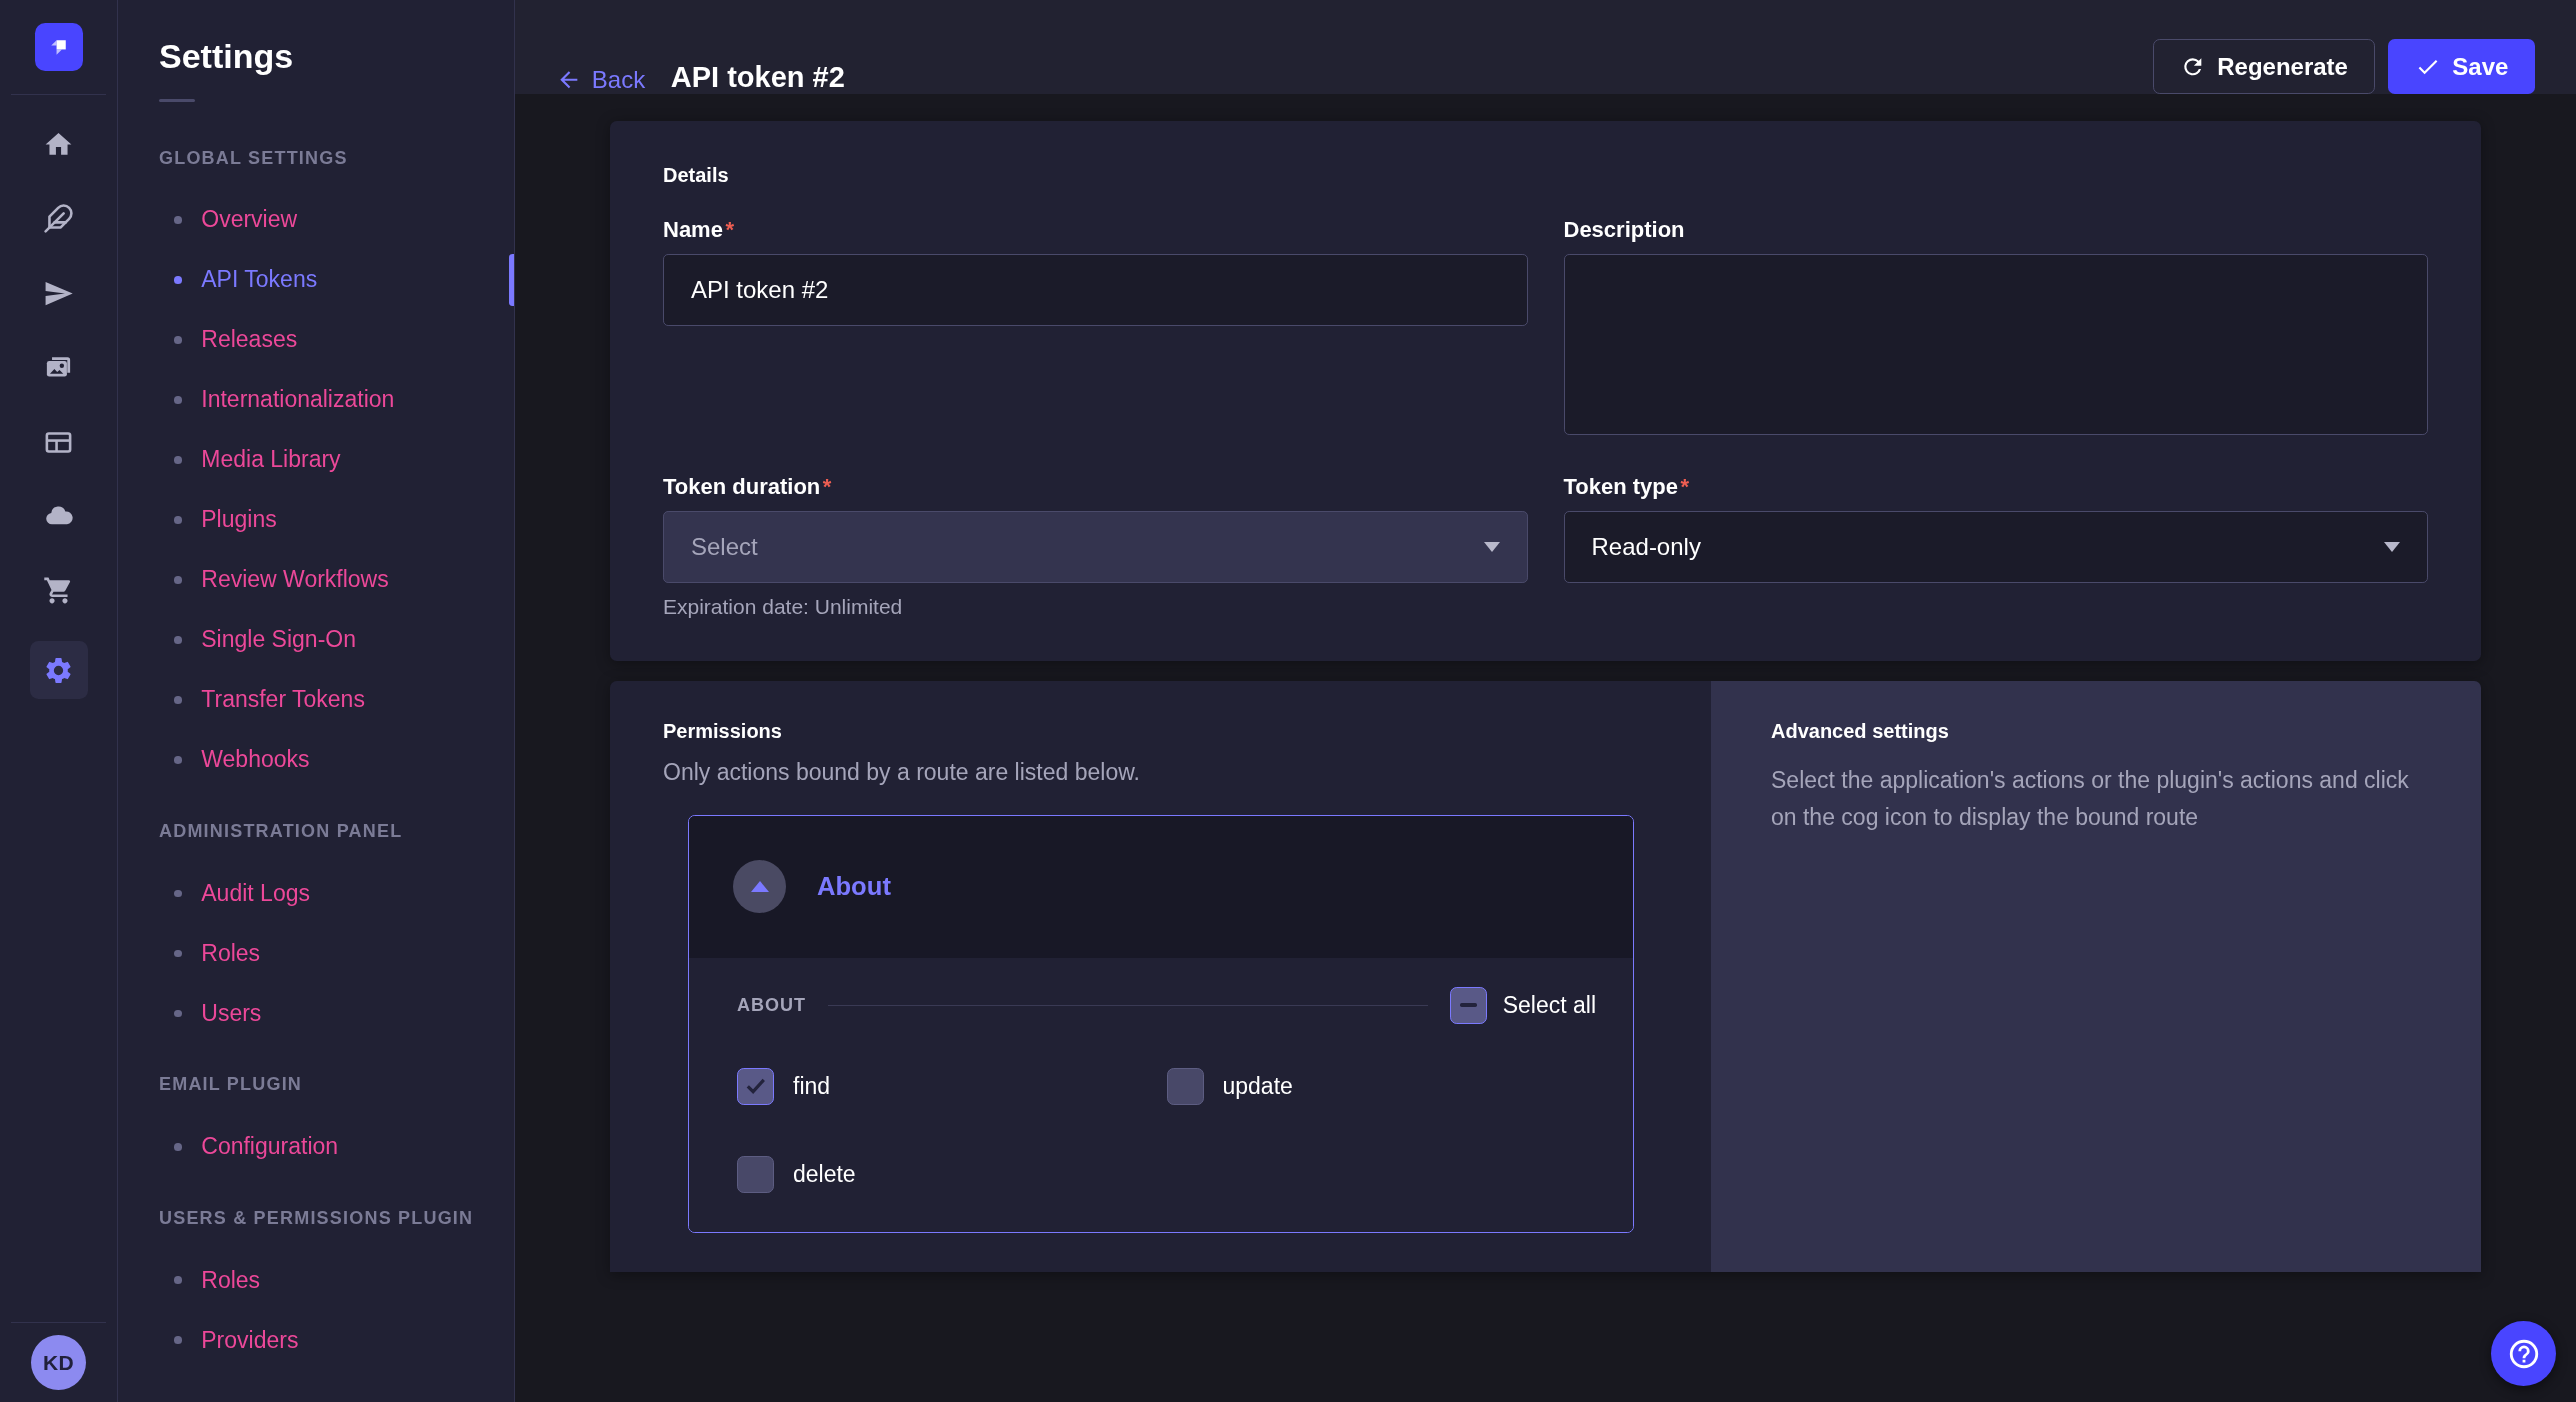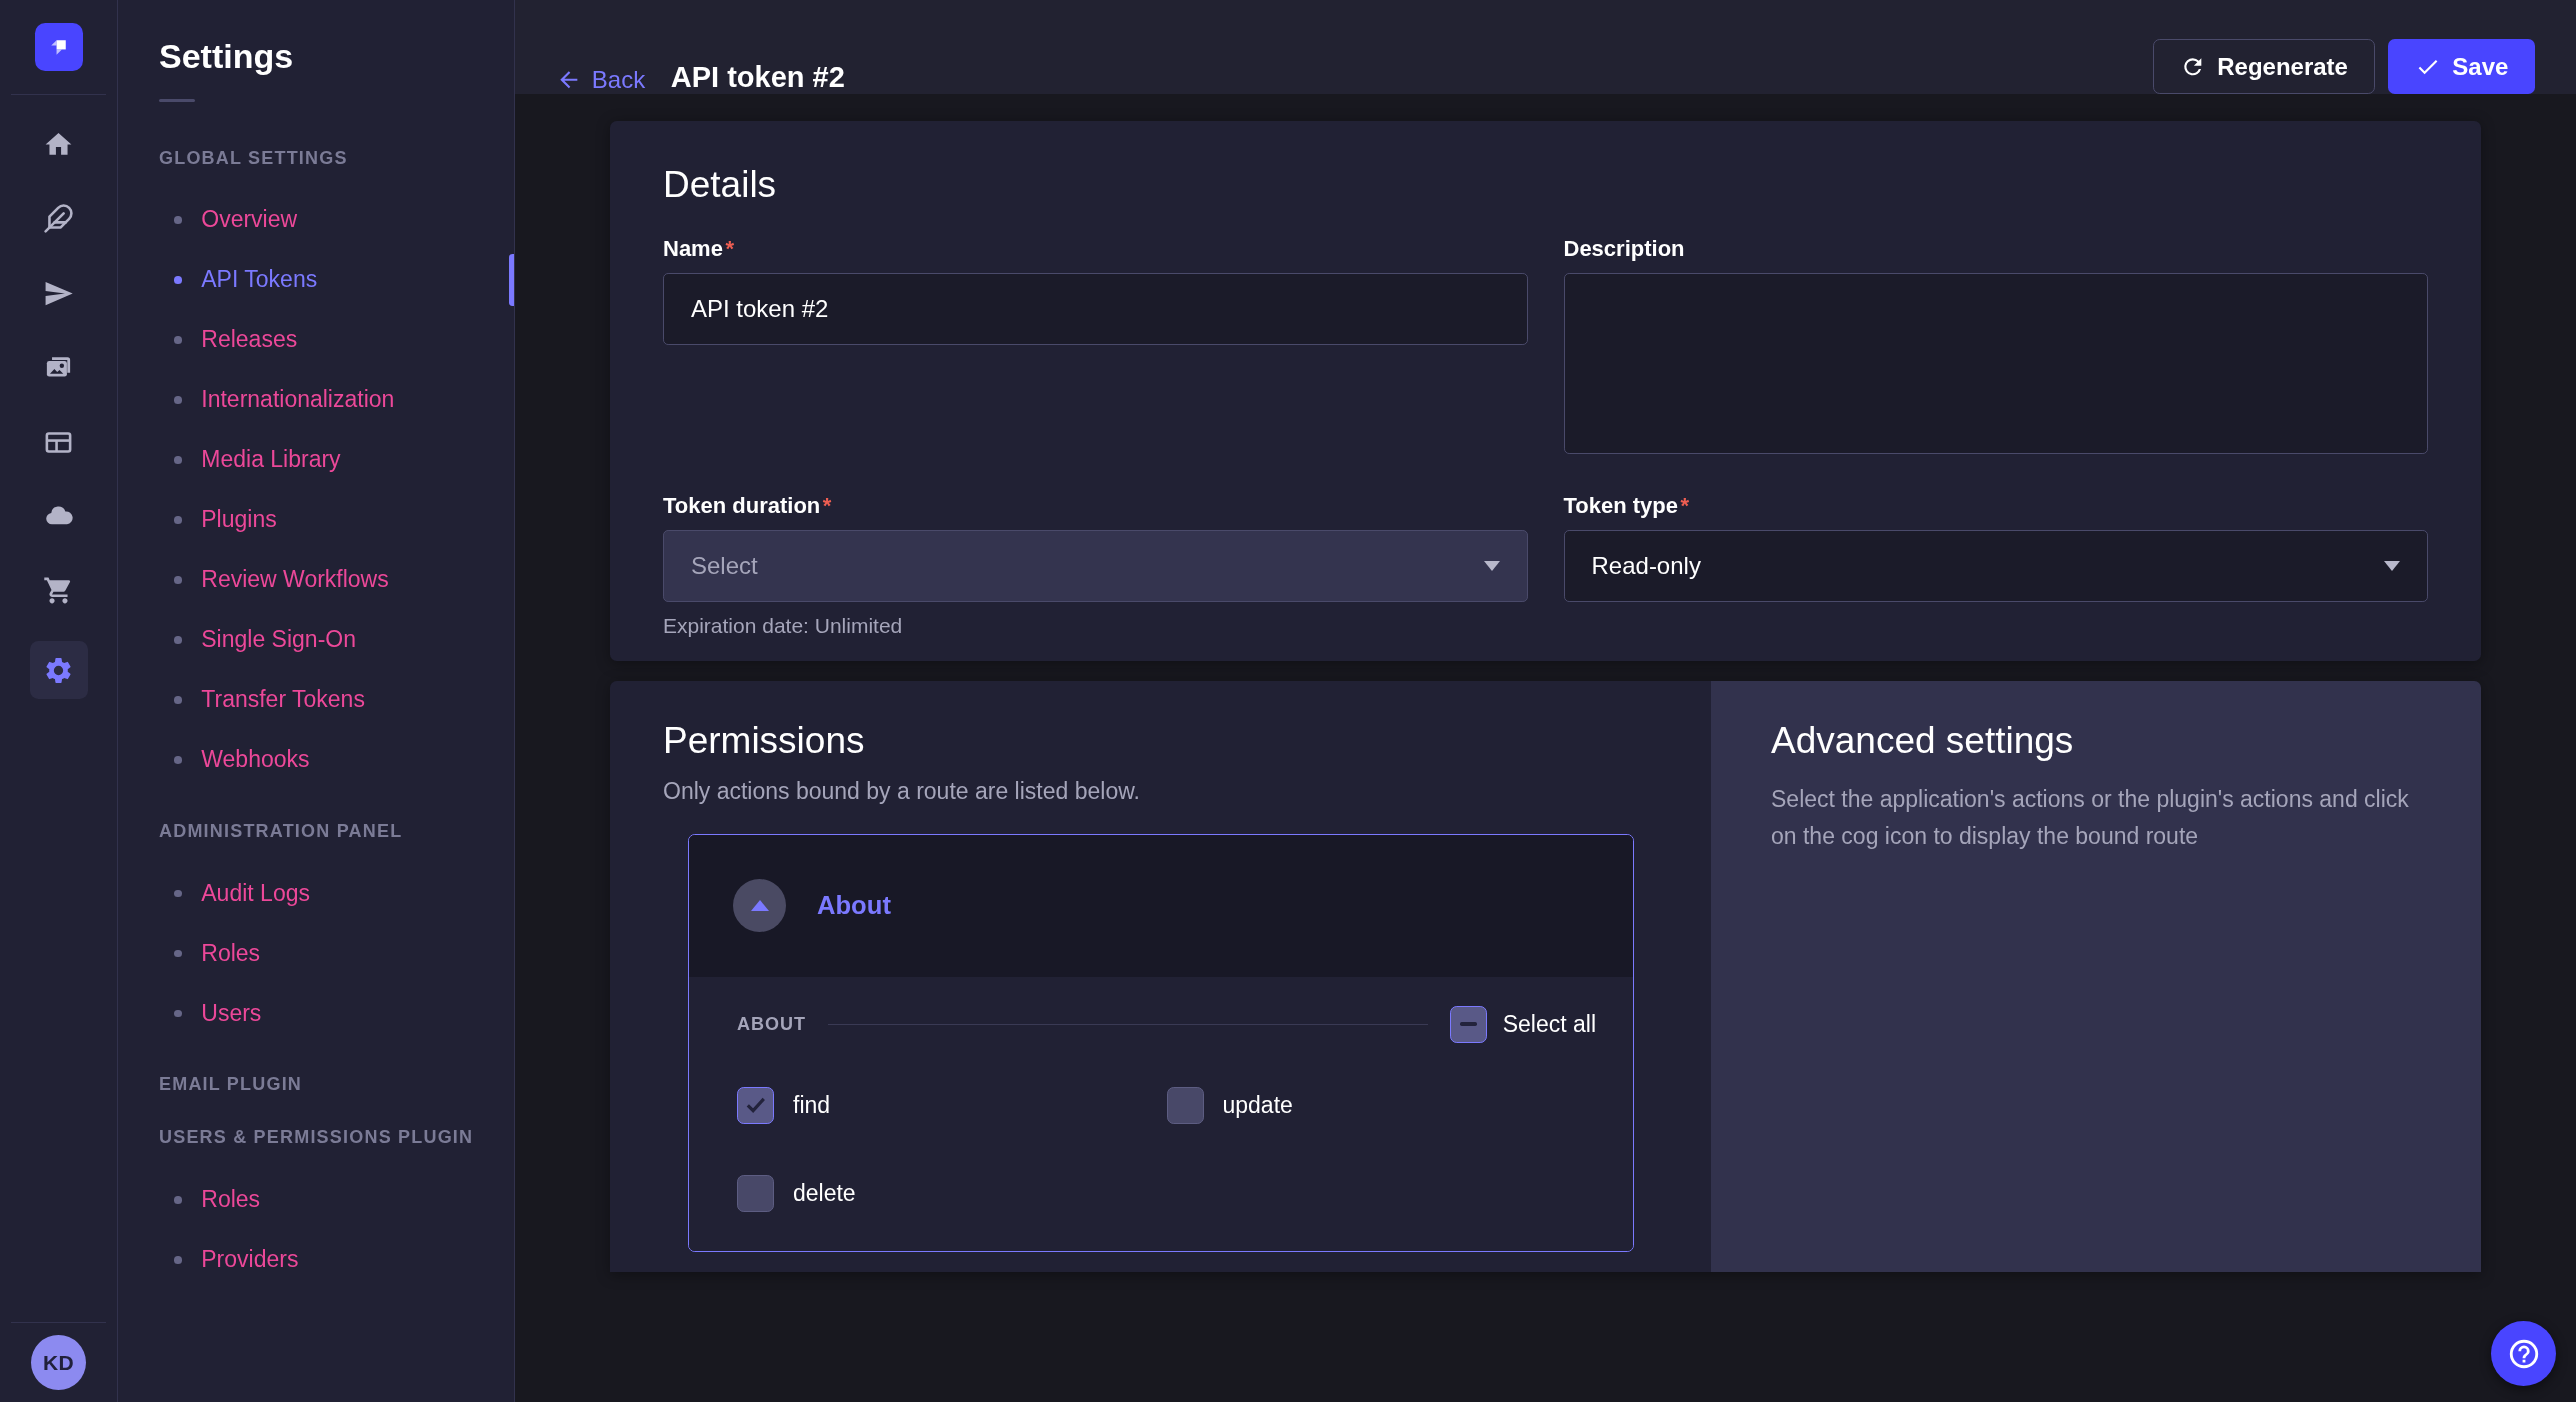--- a/index.html
+++ b/index.html
@@ -51,21 +51,21 @@
   .topbar-actions { margin-left:auto; display:flex; gap:13.6px; }
   .btn { height:55px; border-radius:6.8px; display:flex; align-items:center; gap:12px;
          padding:0 25.6px; font-size:24px; font-weight:600; cursor:pointer; border:0.9px solid transparent; }
   .btn svg { width:25.6px; height:25.6px; }
   .btn.secondary { background:transparent; border-color:#4a4a6a; color:#fff; }
   .btn.primary { background:#4945ff; color:#fff; }
   .content { flex:1; padding:27px 95px 0 95px; overflow:hidden; }
   
   .card { background:#212134; border-radius:6.8px; box-shadow:0 2.6px 13.6px rgba(0,0,0,.35); }
   .details-card { height:540px; padding:43px 53px; }
-  .card-title { font-size:37px; font-weight:400; }
+  .card-title { font-size:20px; font-weight:700; }
   .form-grid { display:grid; grid-template-columns:1fr 1fr; column-gap:36px; row-gap:37px; margin-top:31px; }
   .field-label { font-size:22px; font-weight:600; line-height:24px; margin-bottom:12px; }
   .req { color:#ee5e52; margin-left:2.6px; }
   .text-input, .textarea, .select { width:100%; border:0.9px solid #4a4a6a; border-radius:5.1px;
         background:#1b1b29; color:#fff; font-size:24px; font-family:inherit; padding:0 27px; outline:none; }
   .text-input { height:72px; }
   .textarea { height:181px; resize:none; padding-top:19px; }
   .select { height:72px; display:flex; align-items:center; justify-content:space-between; cursor:pointer; }
   .select.tonal { background:#34344f; }
   .select .sel-placeholder { color:#a5a5ba; }
@@ -236,20 +236,26 @@
       <span class="bullet"></span>
       <span class="label">Roles</span>
       </li>
     <li>
       <span class="bullet"></span>
       <span class="label">Users</span>
       </li>
   </ul>
 
   <div class="side-section-label">EMAIL PLUGIN</div>
+  <ul class="side-list">
+    <li>
+      <span class="bullet"></span>
+      <span class="label">Configuration</span>
+      </li>
+  </ul>
 
   <div class="side-section-label">USERS &amp; PERMISSIONS PLUGIN</div>
   <ul class="side-list">
     <li>
       <span class="bullet"></span>
       <span class="label">Roles</span>
       </li>
     <li>
       <span class="bullet"></span>
       <span class="label">Providers</span>

